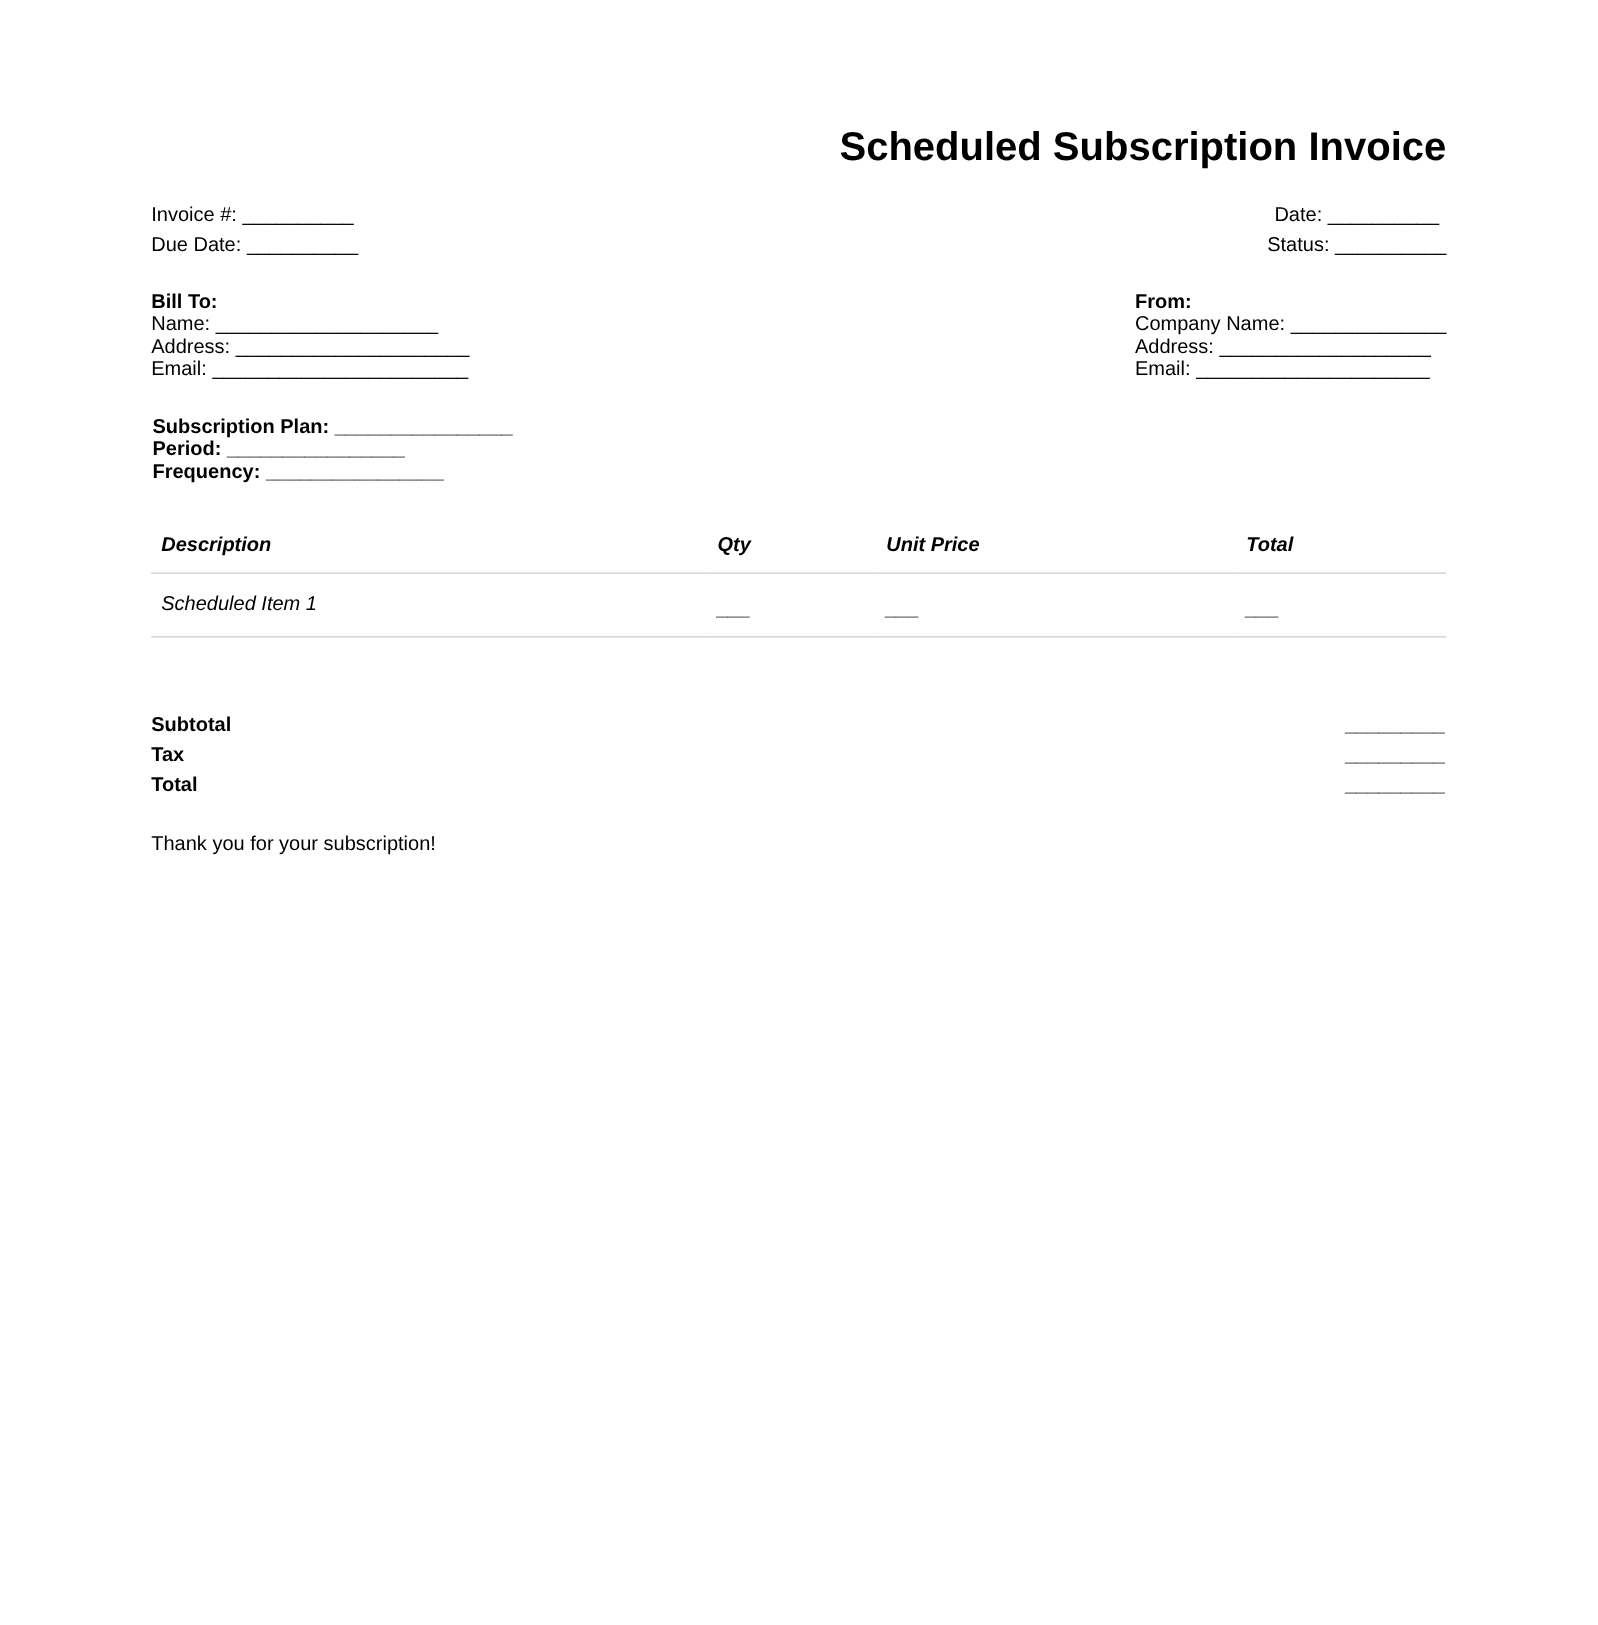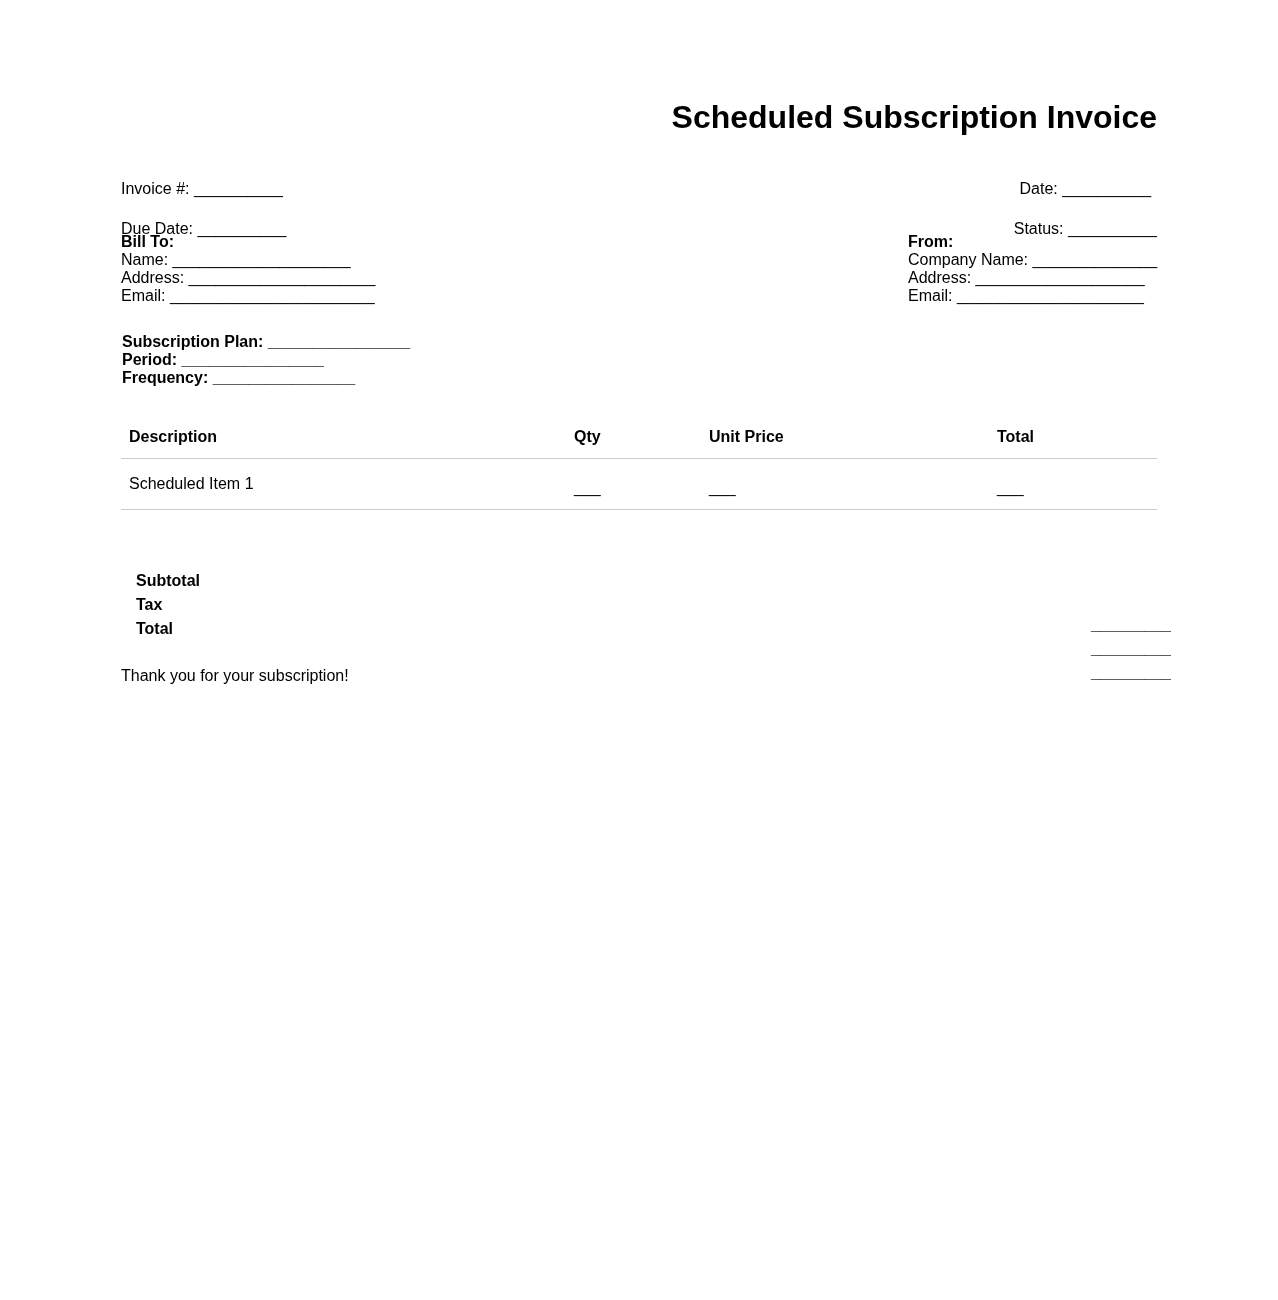--- a/index.html
+++ b/index.html
@@ -19,61 +19,62 @@
     position: absolute;
     top: 102px; left: 0; width: 1036px;
     text-align: right;
     font-size: 32px;
     font-weight: bold;
     line-height: 30px;
     margin: 0;
   }
   .meta-left { position: absolute; top: 161px; left: 0; }
   .meta-right { position: absolute; top: 161px; right: 0; text-align: center; }
-  .meta-row { line-height: 24px; white-space: pre; margin-top: 16px; }
+  .meta-row { line-height: 24px; white-space: pre; }
 
   .billto { position: absolute; top: 233px; left: 0; line-height: 18px; }
   .from { position: absolute; top: 233px; left: 787px; line-height: 18px; }
   .block-row { white-space: pre; }
   .bold { font-weight: bold; }
 
   .sub { position: absolute; top: 333px; left: 1px; line-height: 18px; font-weight: bold; }
 
   table.items {
     position: absolute;
     top: 415px; left: 0;
     width: 1036px;
     border-collapse: collapse;
     font-size: 16px;
+    font-style: italic;
   }
   table.items th {
     text-align: left;
     font-weight: bold;
     padding: 8px 8px;
     height: 27px;
     border-bottom: 1px solid #cccccc;
   }
   table.items td {
     padding: 8px 8px;
     height: 26px;
     border-bottom: 1px solid #cccccc;
     vertical-align: middle;
   }
   table.items td.blank { padding-top: 16px; }
   .col-desc { width: 429px; }
   .col-qty { width: 119px; }
   .col-unit { width: 272px; }
   .col-total { width: 152px; }
 
-  .summary { position: absolute; top: 570px; left: 15px; width: 1035px; }
+  .summary { position: absolute; top: 570px; left: 0; width: 1035px; }
   .sum-row { position: relative; height: 24px; line-height: 22px; }
   .sum-label { font-weight: bold; }
   .sum-value {
     position: absolute; right: 0; top: 0;
-    font-weight: bold; white-space: pre; margin-top: 44px;
+    font-weight: bold; white-space: pre;
   }
 
   .footer {
     position: absolute;
     top: 666px; left: 0; width: 1036px;
     text-align: left;
     line-height: 20px;
   }
 </style>
 </head>

